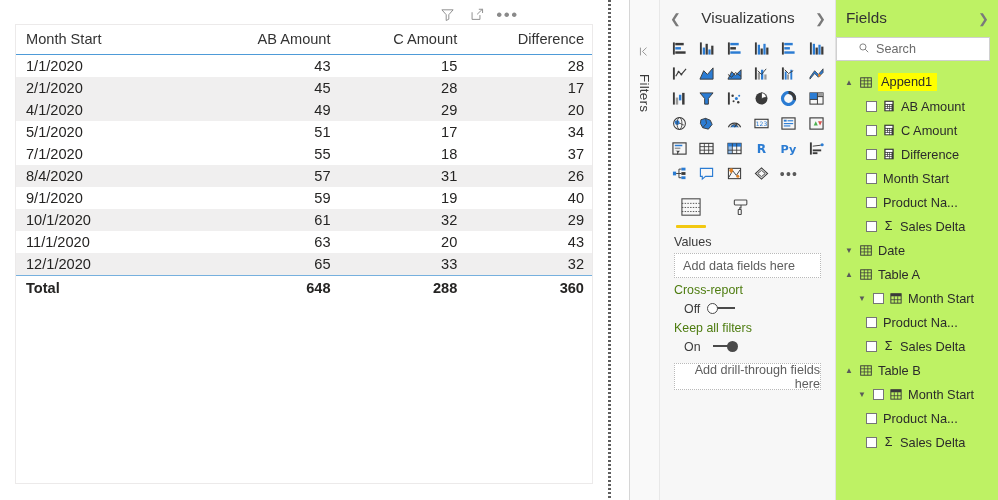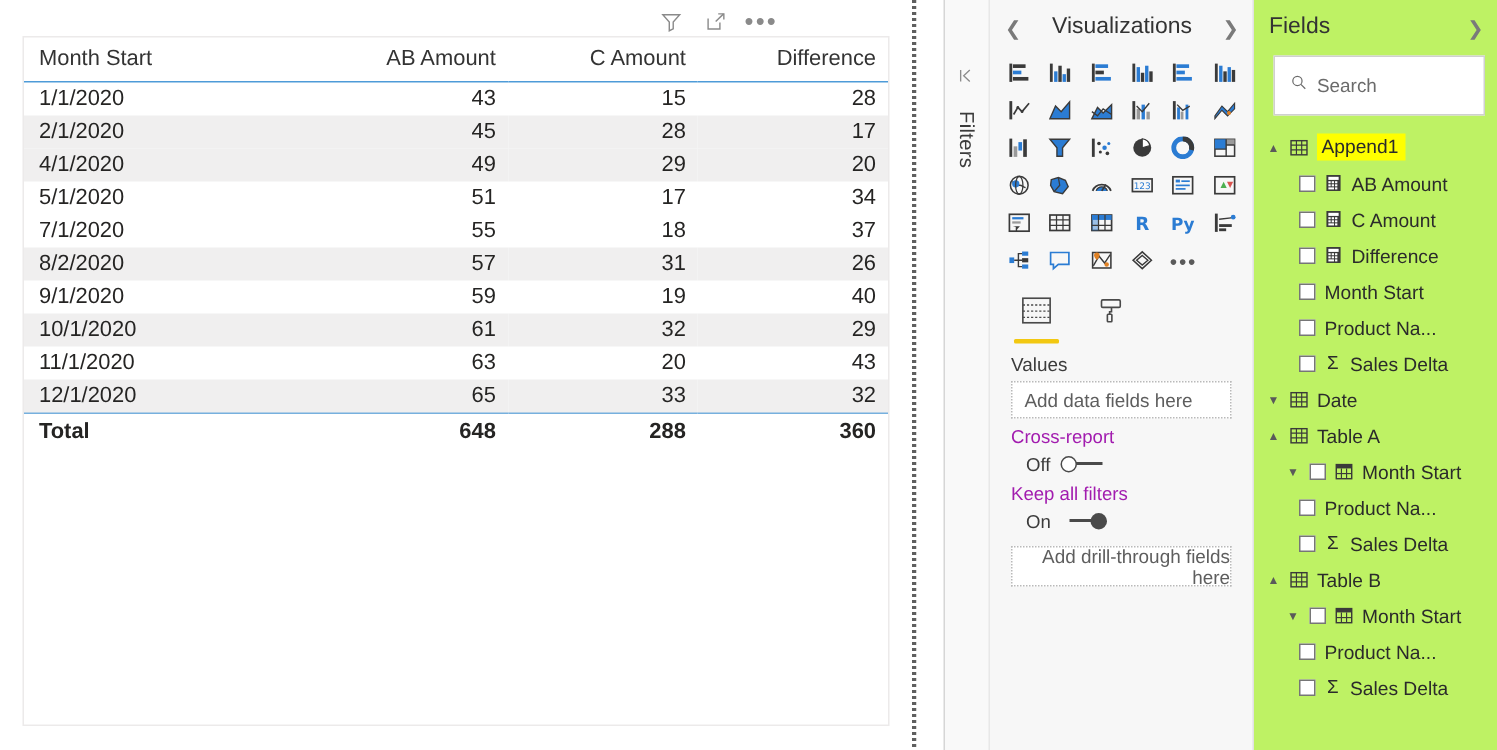--- a/index.html
+++ b/index.html
@@ -103,39 +103,39 @@
   .vt .uline { width: 30px; height: 3px; background: transparent; margin-top: 4px; border-radius: 1px;}
   .vt.active .uline { background: #f2c811; }
 
   #values-label { font-size: 12.6px; color: #3b3b3b; padding: 7px 0 4px 14px; }
   .drop-well {
     margin: 0 14px; height: 25px; border: 1px dotted #b9b9b9; background: #ffffff;
     display: flex; align-items: center; padding-left: 8px;
     font-size: 12.6px; color: #5e5e5e; cursor: pointer; text-align: right;
   }
   #drill-title { font-size: 15.3px; color: #333333; padding: 18px 0 6px 14px; }
-  .dt-label { font-size: 12.4px; color: #a21caf; padding: 5px 0 2px 14px; }
+  .dt-label { font-size: 12.4px; color: #4d7c0f; padding: 5px 0 2px 14px; }
   .toggle-row { display: flex; padding: 3px 0 0 24px; gap: 7px; cursor: pointer; }
   .toggle-txt { font-size: 12.4px; color: #3b3b3b; }
   .sw { position: relative; width: 30px; height: 12px; }
   .sw .bar { position: absolute; top: 5px; left: 5px; width: 23px; height: 1.8px; background: #4a4a4a; }
   .sw .knob { position: absolute; top: 1px; width: 11px; height: 11px; border-radius: 50%; }
   .sw.off .knob { left: 0; background: #ffffff; border: 1.7px solid #4a4a4a; }
   .sw.on  .knob { left: 19px; background: #4a4a4a; }
   #drill-well { margin-top: 9px; height: 27px; }
 
   
   #fields-pane {
     position: absolute; left: 836px; top: 0; width: 162px; height: 500px;
     background: #bef264;
   }
   #search-box {
-    margin: 2px 8px 0 13px; height: 40px; background: #ffffff;
+    margin: 2px 8px 0 0; height: 24px; background: #ffffff;
     border: 1px solid #d0d0d0; display: flex; align-items: center; gap: 6px;
-    padding-left: 10px; cursor: text;
+    padding-left: 21px; cursor: text;
   }
   #search-text { font-size: 12.6px; color: #6b6b6b; }
   #field-tree { padding: 9px 0 0 0; }
   .tbl-row, .fld-row {
     display: flex; align-items: center; height: 24px; cursor: pointer;
   }
   .tbl-row { padding-left: 9px; gap: 6px; }
   .tbl-name { font-size: 12.8px; color: #2b2b2b; }
   .tbl-name.hl { background: #ffff00; padding: 1px 5px 2px 3px; }
   .caret { width: 9px; color: #5a5a5a; font-size: 8px; display:flex; align-items:center; }
@@ -210,21 +210,21 @@
               <td class="">17</td>
               <td class="">34</td>
             </tr>
             <tr class="">
               <td class="c0">7/1/2020</td>
               <td class="">55</td>
               <td class="">18</td>
               <td class="">37</td>
             </tr>
             <tr class="alt">
-              <td class="c0">8/2/2020</td>
+              <td class="c0">8/4/2020</td>
               <td class="">57</td>
               <td class="">31</td>
               <td class="">26</td>
             </tr>
             <tr class="">
               <td class="c0">9/1/2020</td>
               <td class="">59</td>
               <td class="">19</td>
               <td class="">40</td>
             </tr>

